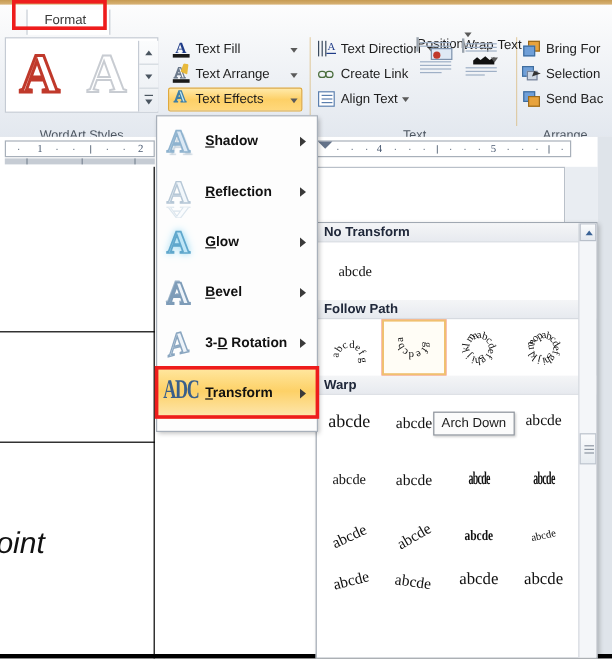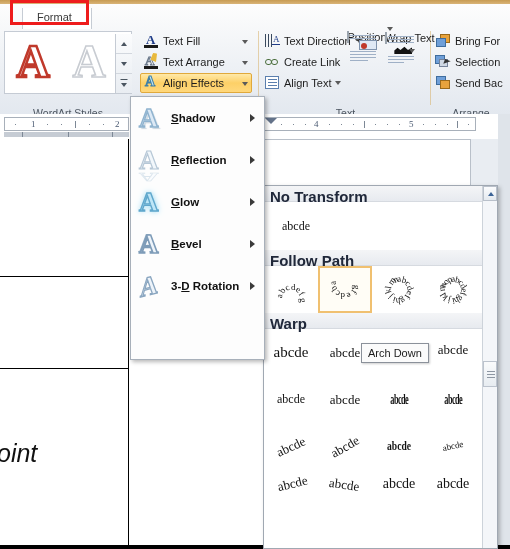--- a/index.html
+++ b/index.html
@@ -123,21 +123,21 @@
   .mhl{position:absolute;left:-2px;top:-2px;width:137px;height:44px;
     border:3px solid #ee1c1c;box-sizing:border-box;z-index:35;}
   .mA{position:absolute;left:8px;top:5px;font-family:"Liberation Serif", serif;
     font-weight:bold;font-size:27px;line-height:30px;color:#fff;}
 
   
   .gallery{position:absolute;left:263px;top:185px;width:235px;height:364px;
     background:#fff;border:1px solid #a0a8b2;box-sizing:border-box;
     box-shadow:2px 2px 4px rgba(0,0,0,.25);z-index:25;overflow:hidden;}
   .ghead{height:16px;background:linear-gradient(#f4f5f7,#e7eaef);
-    border-bottom:1px solid #d6dae0;font-size:15px;font-weight:bold;color:#20283a;
+    border-bottom:1px solid #d6dae0;font-size:11px;font-weight:bold;color:#20283a;
     padding:2px 0 0 6px;box-sizing:border-box;}
   .grow{display:flex;}
   .gcell{width:54px;height:47px;position:relative;display:flex;align-items:center;justify-content:center;overflow:hidden;}
   .gsel{position:absolute;left:0;top:0;width:54px;height:47px;
     border:2px solid #f0c070;background:#fffdf6;box-sizing:border-box;}
   .gselred{position:absolute;left:-3px;top:-3px;width:60px;height:53px;
     border:3px solid #ee1c1c;box-sizing:border-box;z-index:5;}
   .notrans{height:48px;display:flex;align-items:center;padding-left:18px;}
   .samp{font-family:"Liberation Serif", serif;font-size:12px;color:#111;}
 
@@ -221,21 +221,21 @@
             <span style="position:absolute;left:1px;top:12px;width:14px;height:3px;background:#1a1a1a;"></span>
           </span>
           <span class="tf-lbl">Text Arrange</span>
           <i class="tf-arrow"></i>
         </div>
 
         <div class="tfbtn active">
           <span class="tf-ico">
             <span class="glyphA" style="position:absolute;left:2px;top:0;color:#bfe6f5;-webkit-text-stroke:1px #3f7fa6;font-size:14px;">A</span>
           </span>
-          <span class="tf-lbl">Align Effects</span>
+          <span class="tf-lbl">Text Effects</span>
           <i class="tf-arrow"></i>
         </div>
       </div>
 
       <div class="text-col">
         <div class="txbtn">
           <span class="tx-ico">
             <span style="position:absolute;left:1px;top:1px;width:1px;height:13px;background:#3a4a5e;box-shadow:3px 0 0 #3a4a5e,6px 0 0 #3a4a5e;"></span>
             <span style="position:absolute;left:9px;top:1px;font-size:9px;font-family:'Liberation Serif',serif;color:#1f3c88;">A</span>
             <span style="position:absolute;left:8px;top:11px;width:8px;height:1px;background:#1f3c88;"></span>
@@ -411,20 +411,28 @@
     </div>
 
     <div class="mitem">
       <span class="mico">
         <span class="mA" style="color:#eef4fa;-webkit-text-stroke:1.3px #8aa6c0;transform:skewY(-14deg) scaleX(0.9);">A</span>
       </span>
       <span class="mlbl">3-<u>D</u> Rotation</span>
       <i class="marr"></i>
     </div>
 
+    <div class="mitem sel" style="position:relative;">
+      <span class="mico">
+        <span style="position:absolute;left:5px;top:10px;font-family:'Liberation Serif',serif;font-weight:bold;font-size:15px;color:#3a5f8a;letter-spacing:-1px;transform:scaleY(1.5);">ADC</span>
+      </span>
+      <span class="mlbl"><u>T</u>ransform</span>
+      <i class="marr"></i>
+      <span class="mhl"></span>
+    </div>
 
   </div>
 
   <div class="gallery">
 
     <div class="ghead">No Transform</div>
     <div class="notrans">
       <span class="samp">abcde</span>
     </div>
 

